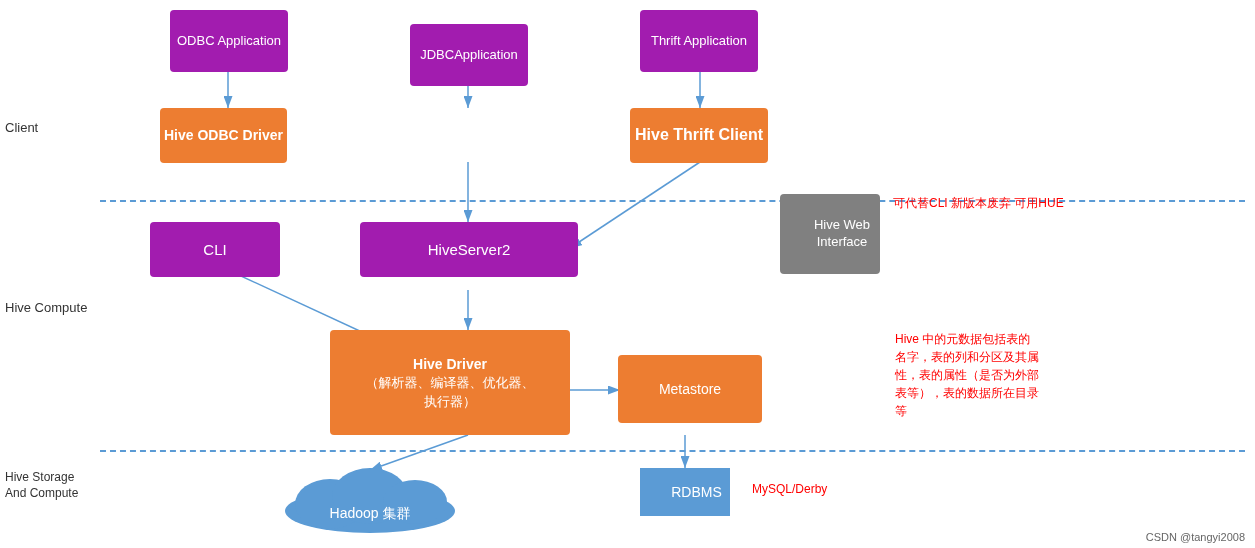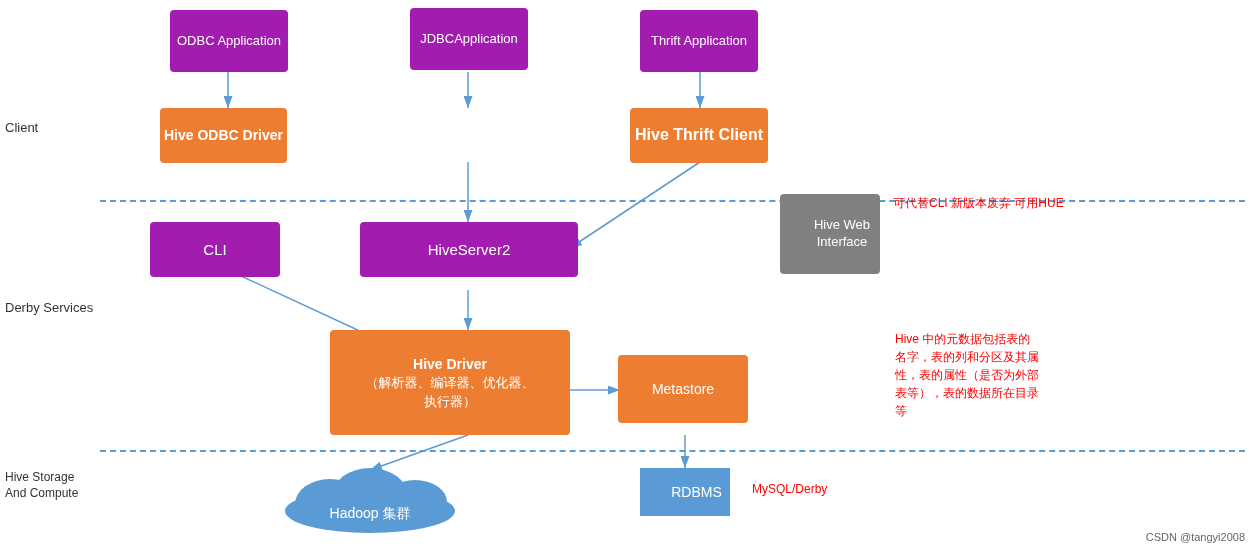--- a/index.html
+++ b/index.html
@@ -131,34 +131,34 @@
     <line x1="468" y1="435" x2="370" y2="470" stroke="#5b9bd5" stroke-width="1.5" marker-end="url(#arrowhead)"></line>
 
     <line x1="685" y1="435" x2="685" y2="468" stroke="#5b9bd5" stroke-width="1.5" marker-end="url(#arrowhead)"></line>
   </svg>
 
   <div class="row-label" style="top: 120px; left: 5px;">
     <span>Client</span>
   </div>
 
   <div class="row-label" style="top: 300px; left: 5px; width: 95px;">
-    <span>Derby Services</span>
+    <span>Hive Compute</span>
   </div>
 
   <div class="row-label" style="top: 470px; left: 5px; width: 95px; font-size: 12px;">Hive Storage<br>And Compute</div>
 
   <div class="divider" style="top: 200px;"></div>
   <div class="divider" style="top: 450px;"></div>
 
   <div class="box box-green" style="left: 170px; top: 10px; width: 118px; height: 62px; font-weight: normal; font-size: 13px;">
     <span>ODBC
 Application</span>
   </div>
 
-  <div class="box box-green" style="left: 410px; top: 8px; width: 118px; height: 62px; font-weight: normal; font-size: 13px;">
+  <div class="box box-green" style="left: 410px; top: 24px; width: 118px; height: 62px; font-weight: normal; font-size: 13px;">
     <span>JDBCApplication</span>
   </div>
 
   <div class="box box-green" style="left: 640px; top: 10px; width: 118px; height: 62px; font-weight: normal; font-size: 13px;">
     <span>Thrift
 Application</span>
   </div>
 
   <div class="box box-orange" style="left: 160px; top: 108px; width: 127px; height: 55px; font-size: 14px;">
     <span>Hive ODBC
@@ -184,21 +184,21 @@
 Interface</span>
   </div>
 
   <div class="box box-orange" style="left: 330px; top: 330px; width: 240px; height: 105px; font-size: 14px;">
     <div>
       <strong>Hive Driver</strong><br>
       <span style="font-weight: normal; font-size: 13px;">（解析器、编译器、优化器、<br>执行器）</span>
     </div>
   </div>
 
-  <div class="box box-orange" style="left: 618px; top: 355px; width: 130px; height: 68px; font-size: 14px; font-weight: normal;">
+  <div class="box box-orange" style="left: 618px; top: 355px; width: 144px; height: 68px; font-size: 14px; font-weight: normal;">
     <span>Metastore</span>
   </div>
 
   <div style="position: absolute; left: 270px; top: 466px; width: 200px; height: 72px; display: flex; align-items: center; justify-content: center;">
     <svg width="200" height="72" viewBox="0 0 200 72">
 
       <ellipse cx="100" cy="45" rx="85" ry="22" fill="#5b9bd5"></ellipse>
       <ellipse cx="60" cy="38" rx="35" ry="25" fill="#5b9bd5"></ellipse>
       <ellipse cx="100" cy="30" rx="38" ry="28" fill="#5b9bd5"></ellipse>
       <ellipse cx="145" cy="36" rx="32" ry="22" fill="#5b9bd5"></ellipse>

